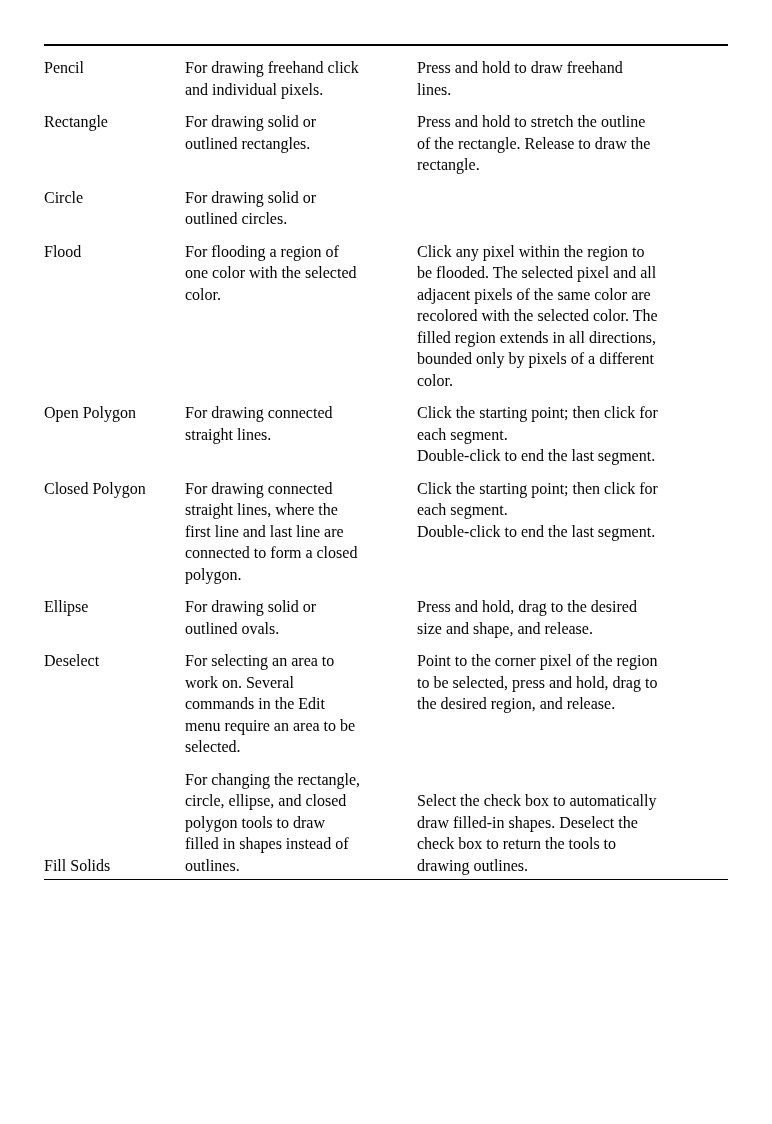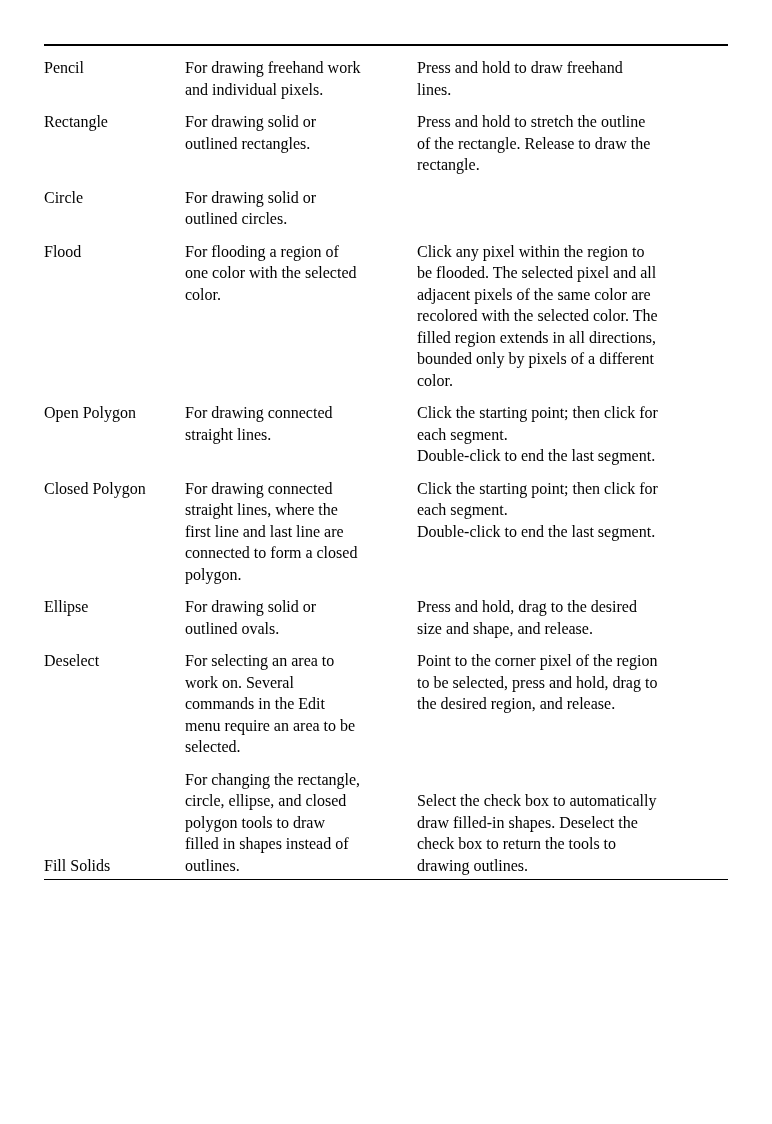--- a/index.html
+++ b/index.html
@@ -57,21 +57,21 @@
   <div class="tools-table">
 
     <div class="rule"></div>
 
 
     <div class="rule"></div>
 
     <div class="rows-container">
   <div class="body-row">
     <div class="col-tool">Pencil</div>
-    <div class="col-purpose cell-multiline">For drawing freehand work
+    <div class="col-purpose cell-multiline">For drawing freehand click
 and individual pixels.</div>
     <div class="col-action cell-multiline">Press and hold to draw freehand
 lines.</div>
   </div>
 
 
   <div class="body-row">
     <div class="col-tool">Rectangle</div>
     <div class="col-purpose cell-multiline">For drawing solid or
 outlined rectangles.</div>

